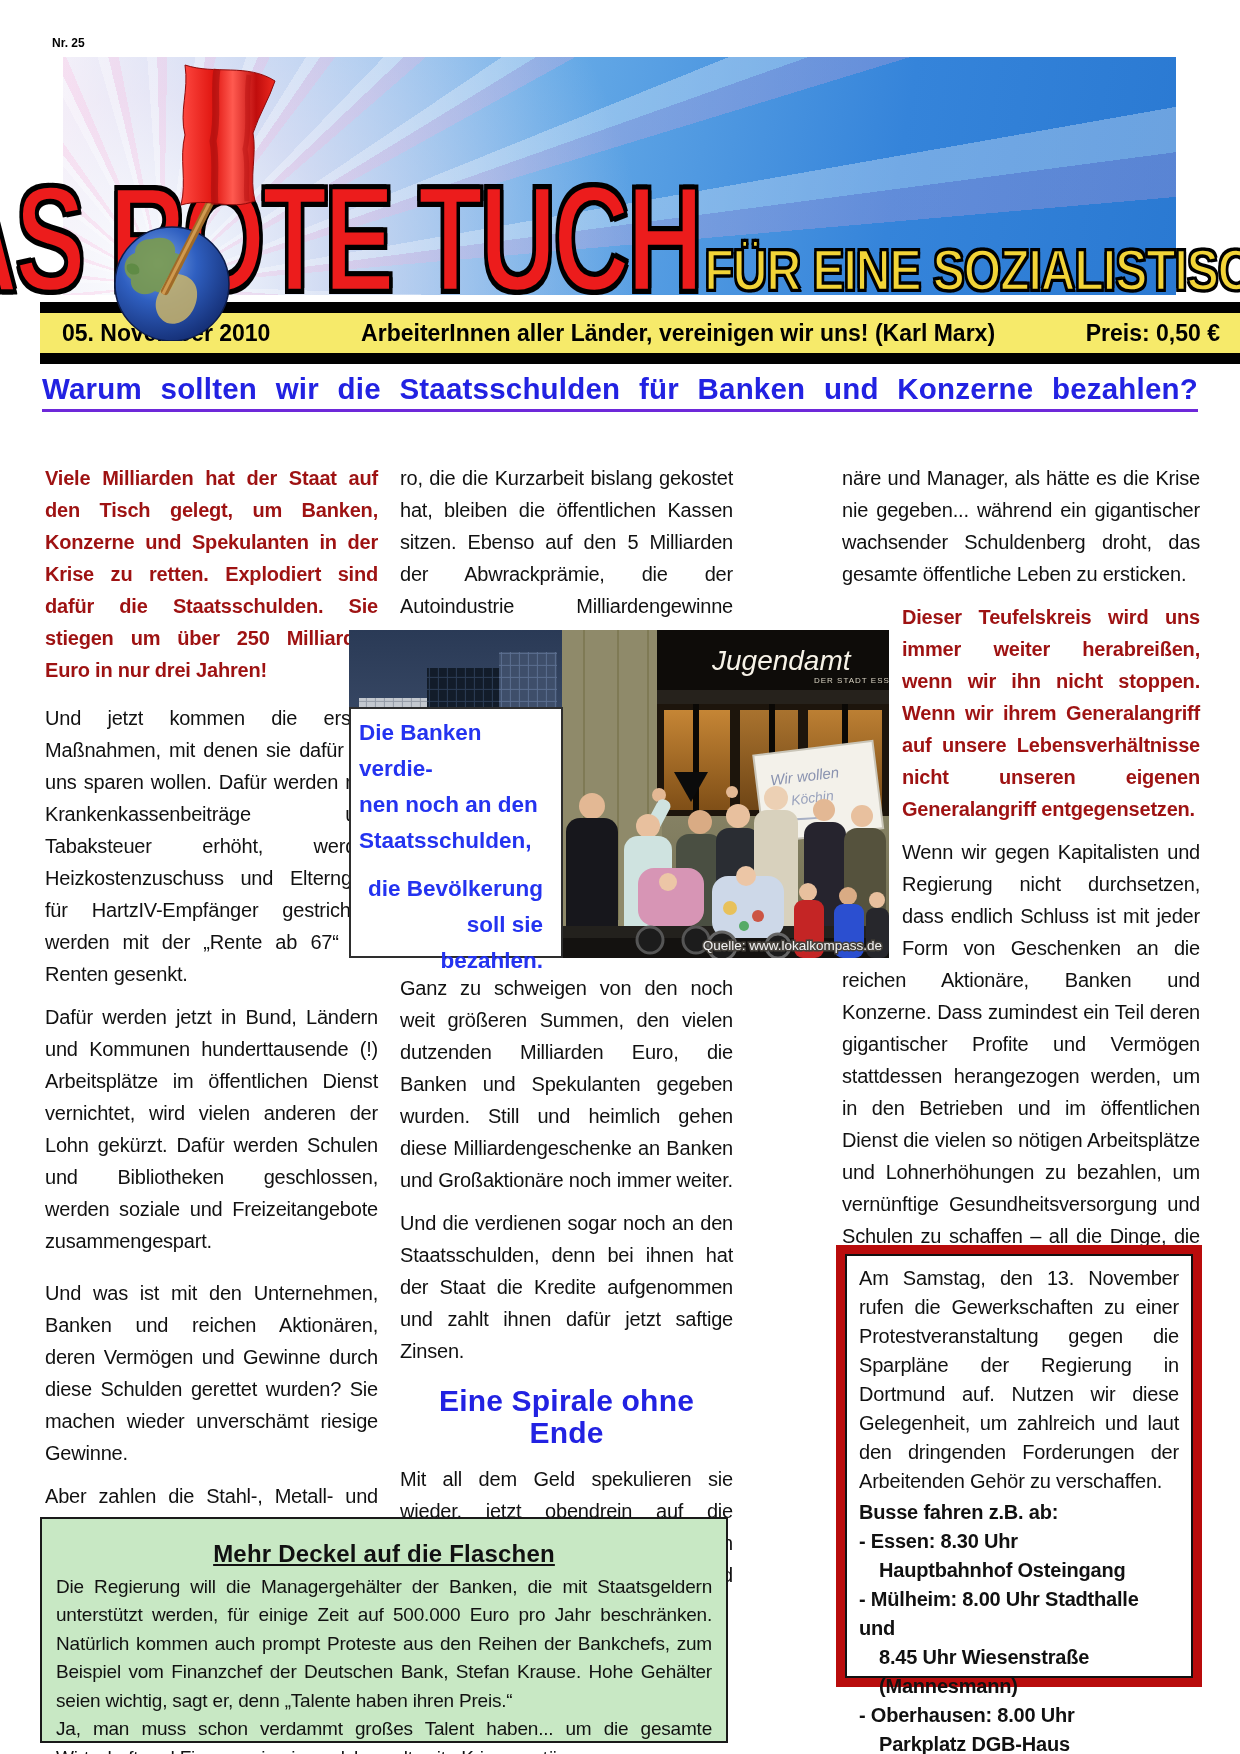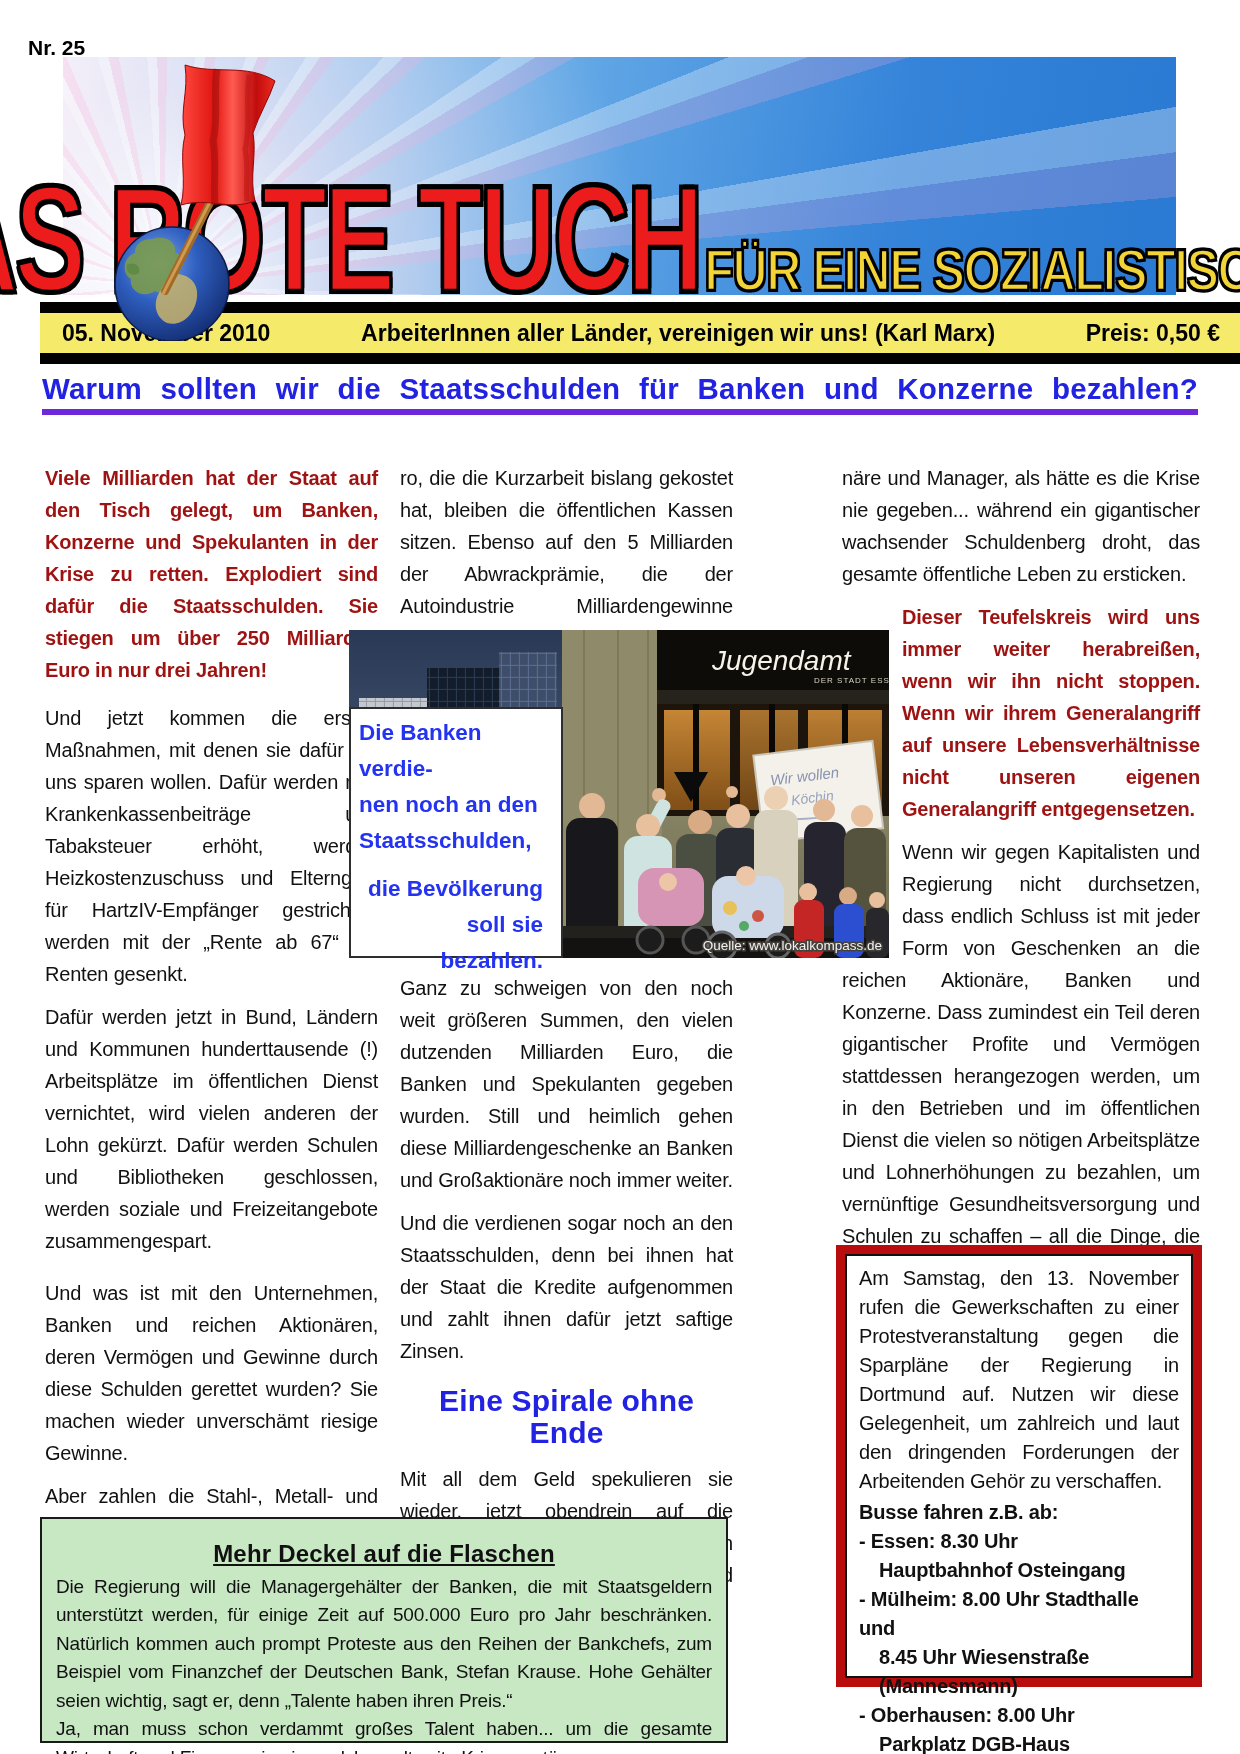--- a/index.html
+++ b/index.html
@@ -1,21 +1,21 @@
 <!DOCTYPE html>
 <html lang="de"><head>
 <meta charset="utf-8">
 <style>
   html,body{margin:0;padding:0;}
   body{
     width:1240px;height:1754px;position:relative;background:#ffffff;
     font-family:"Liberation Sans", sans-serif;color:#111;overflow:hidden;
   }
   
-  .issue-no{position:absolute;left:28px;top:36px;font-size:21px;font-weight:bold;color:#000;}
+  .issue-no{position:absolute;left:52px;top:36px;font-size:12px;font-weight:bold;color:#000;}
   .masthead{
     position:absolute;left:63px;top:57px;width:1113px;height:238px;
     background:
       repeating-conic-gradient(from 200deg at 9% 96%,
         rgba(255,255,255,.30) 0deg 2.5deg, rgba(255,170,215,.22) 2.5deg 5deg,
         rgba(255,255,255,0) 5deg 12deg),
       radial-gradient(circle at 8% 95%, rgba(255,255,255,.95) 0%, rgba(255,235,245,.55) 18%, rgba(255,255,255,0) 47%),
       linear-gradient(100deg,#e9f3fc 0%,#a9cff2 16%,#67abe7 42%,#3584da 74%,#2a79d2 100%);
     overflow:visible;
   }
@@ -39,21 +39,21 @@
     position:absolute;left:40px;top:302px;width:1158px;height:40px;
     background:#f6ea6a;border-top:11px solid #000;border-bottom:11px solid #000;
     display:flex;align-items:center;justify-content:space-between;
     padding:0 22px;box-sizing:content-box;font-size:23px;font-weight:bold;color:#000;
   }
   
   .headline{
     position:absolute;left:42px;top:372px;width:1156px;
     font-size:29.5px;font-weight:bold;color:#2222e2;
     text-align:justify;text-align-last:justify;
-    border-bottom:6px solid #6d28d9;padding-bottom:3px;letter-spacing:.2px;white-space:nowrap;
+    border-bottom:3px solid #6d28d9;padding-bottom:3px;letter-spacing:.2px;white-space:nowrap;
   }
   
   .col{position:absolute;font-size:20px;line-height:32px;letter-spacing:-.2px;text-align:justify;}
   .col p{margin:0 0 11px 0;}
   .col1{left:45px;top:462px;width:333px;height:1045px;}
   .col2top{left:400px;top:462px;width:333px;}
   .col3{left:842px;top:462px;width:358px;height:775px;}
   .col2bot{left:400px;top:972px;width:333px;}
   .lead{font-weight:bold;color:#9e1212;margin-bottom:16px !important;}
   .redbold{font-weight:bold;color:#9e1212;}

